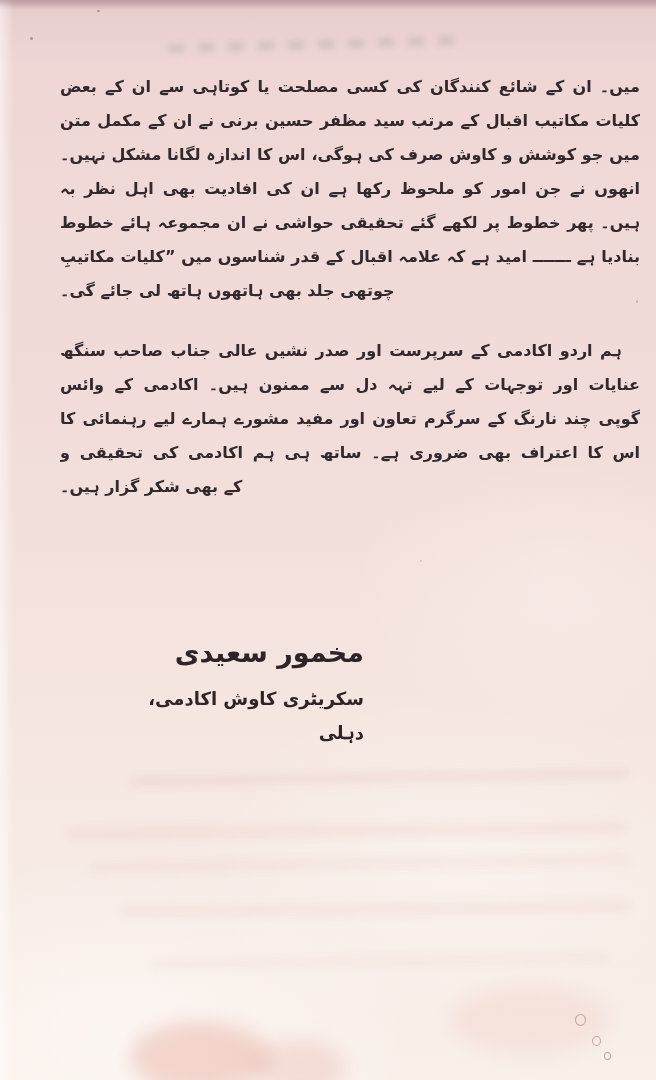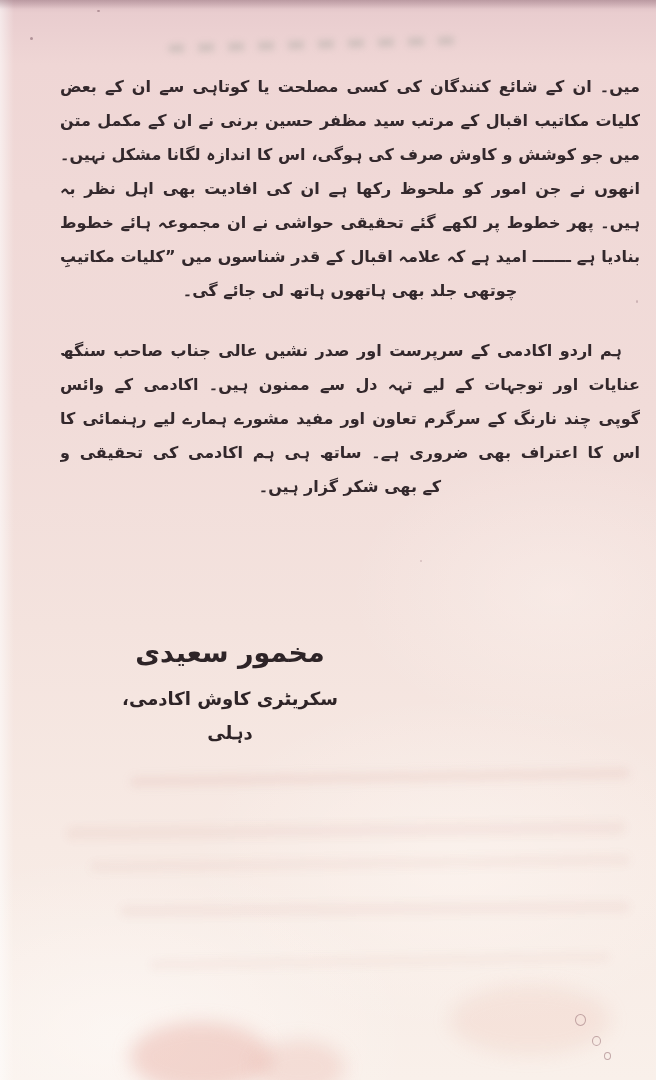--- a/index.html
+++ b/index.html
@@ -27,26 +27,26 @@
     font-weight:bold;
     font-size:16px;
   }
   .line{
     height:34px;line-height:34px;
     overflow:hidden;
     text-align:justify;
     white-space:normal;
   }
   .line.just::after{content:"";display:inline-block;width:100%;height:0;}
-  .line.short{text-align:center;}
+  .line.short{text-align:left;}
   .line.indent{padding-right:18px;}
   .para2{margin-top:26px;}
   .signature{
-    position:absolute;top:624px;left:104px;width:252px;
-    direction:rtl;text-align:center;color:#2e2427;
+    position:absolute;top:624px;left:112px;width:252px;
+    direction:rtl;color:#2e2427;
   }
   .sig-name{font-size:27px;font-weight:bold;line-height:58px;letter-spacing:1px;}
   .sig-title{font-size:18px;font-weight:bold;line-height:34px;}
   
   .ghost-top{
     position:absolute;top:40px;left:168px;width:292px;height:9px;
     background:repeating-linear-gradient(90deg, rgba(125,140,128,.45) 0 16px, rgba(125,140,128,0) 16px 30px);
     filter:blur(3px);transform:rotate(-1.6deg);opacity:.5;border-radius:5px;
   }
   .streak{

